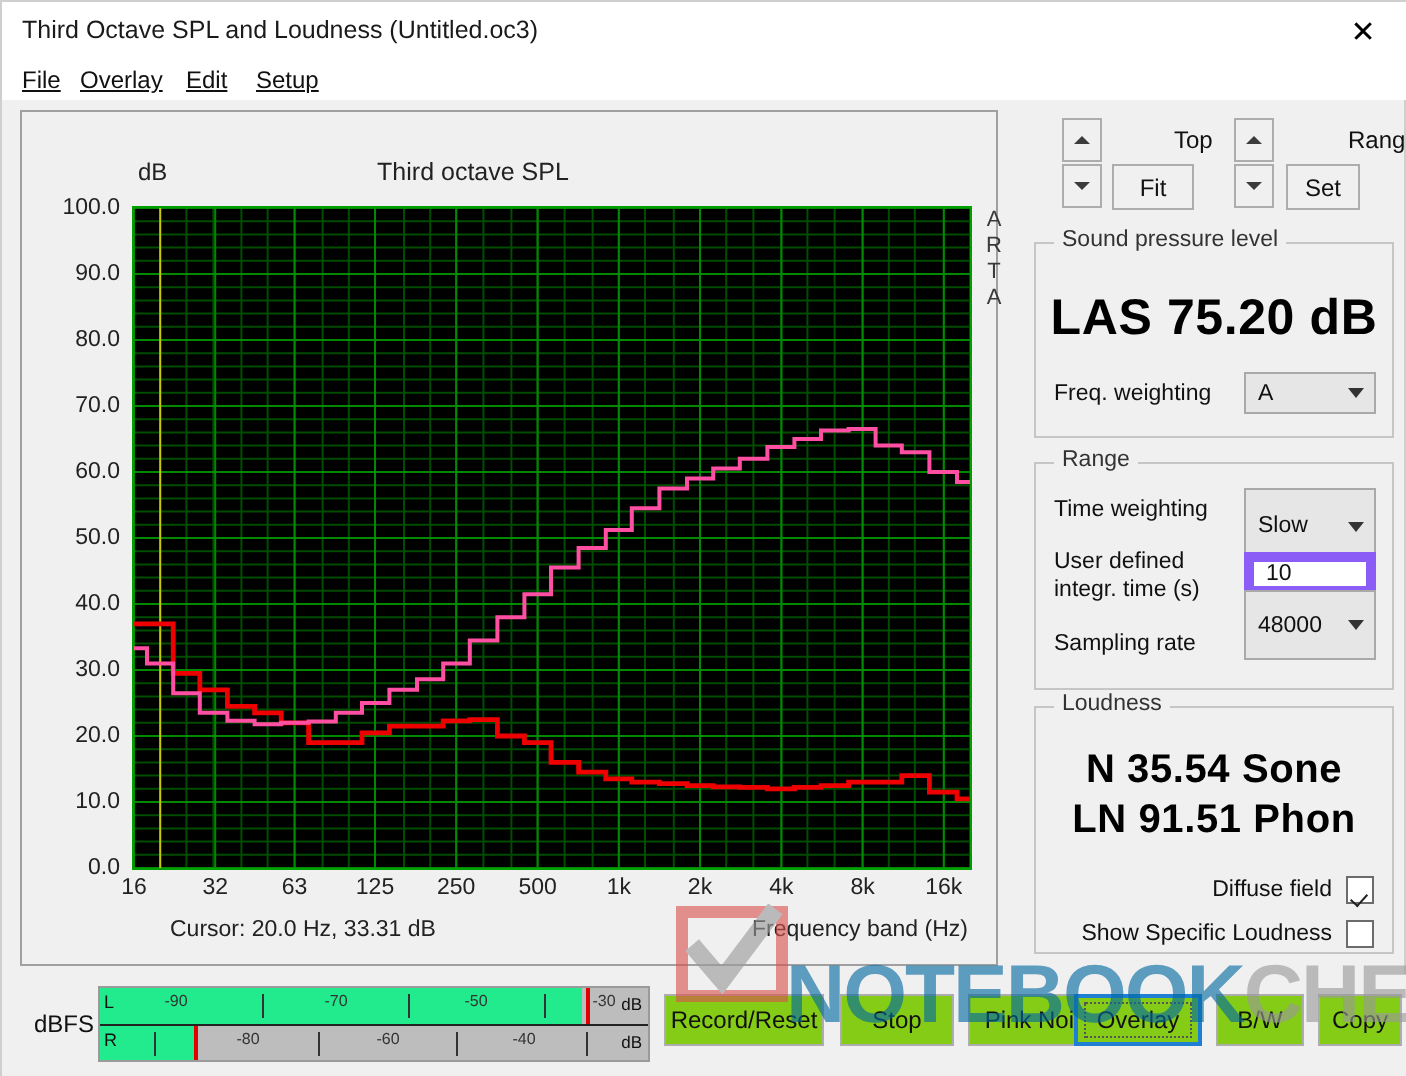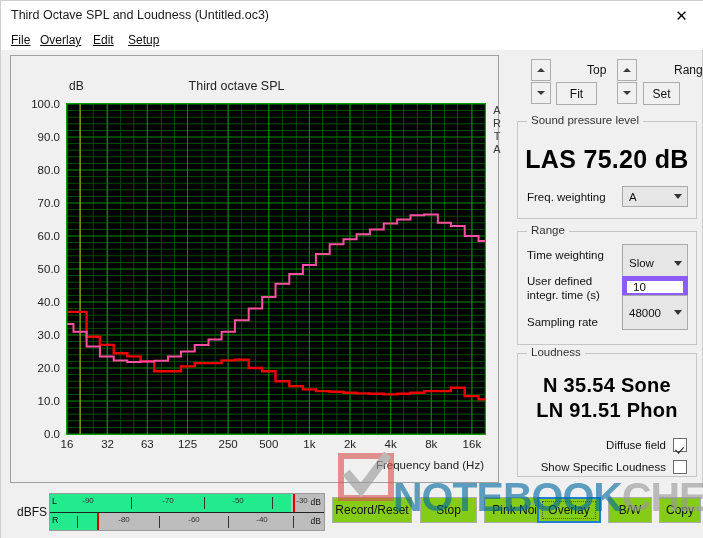--- a/index.html
+++ b/index.html
@@ -240,20 +240,21 @@
         <div class="xlab" style="left: 136.3px; top: 0px;">63</div>
         <div class="xlab" style="left: 176.5px; top: 0px;">125</div>
         <div class="xlab" style="left: 217.1px; top: 0px;">250</div>
         <div class="xlab" style="left: 257.8px; top: 0px;">500</div>
         <div class="xlab" style="left: 298.4px; top: 0px;">1k</div>
         <div class="xlab" style="left: 339px; top: 0px;">2k</div>
         <div class="xlab" style="left: 379.7px; top: 0px;">4k</div>
         <div class="xlab" style="left: 420.3px; top: 0px;">8k</div>
         <div class="xlab" style="left: 460.9px; top: 0px;">16k</div>
       </div>
+    <div class="cursor-text">Cursor:   20.0 Hz, 33.31 dB</div>
     <div class="xaxis-title">Frequency band (Hz)</div>
   </div>
 
   <div class="right">
 
     <div class="spin" style="left:22px;top:4px">
       <div class="ar up">
           <i class="tri u"></i>
         </div>
       <div class="ar dn">

